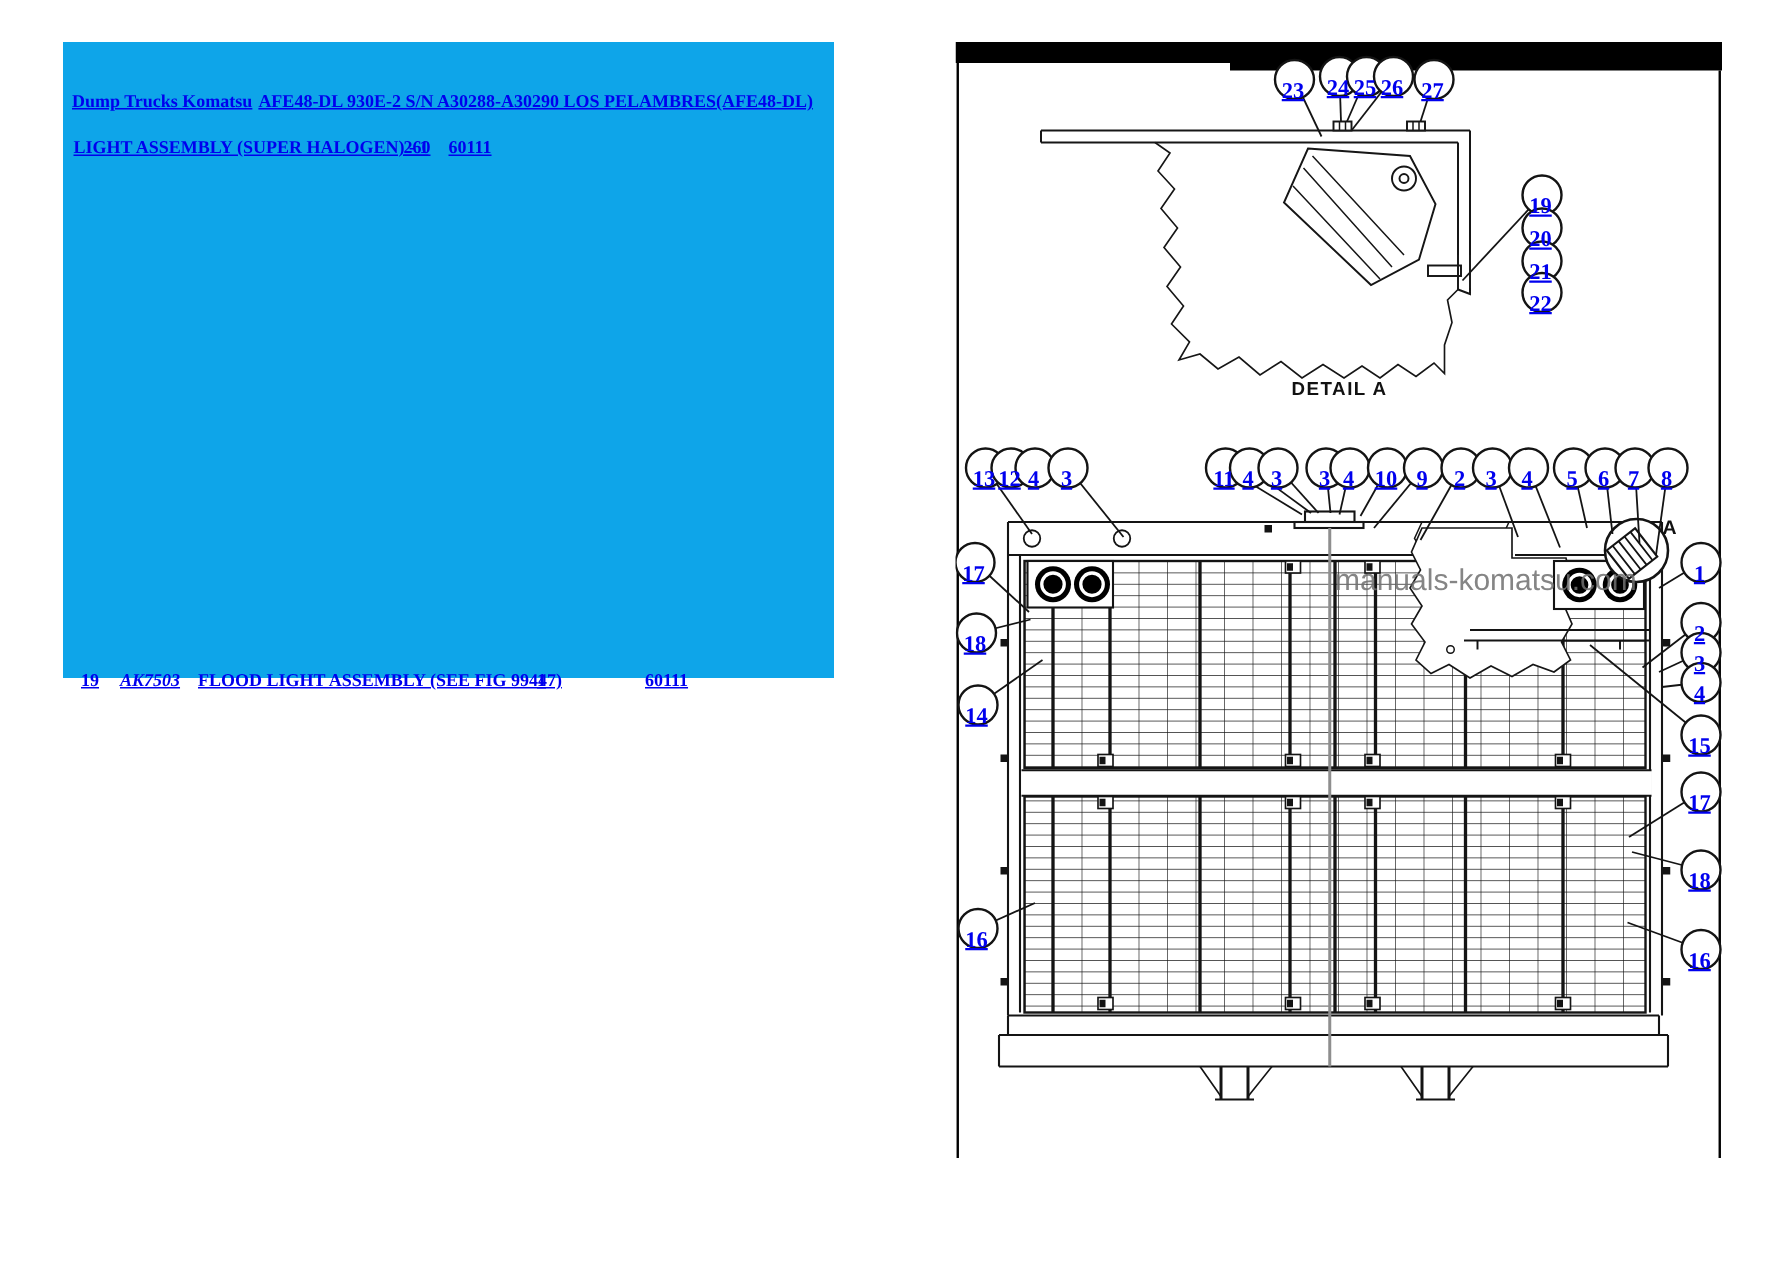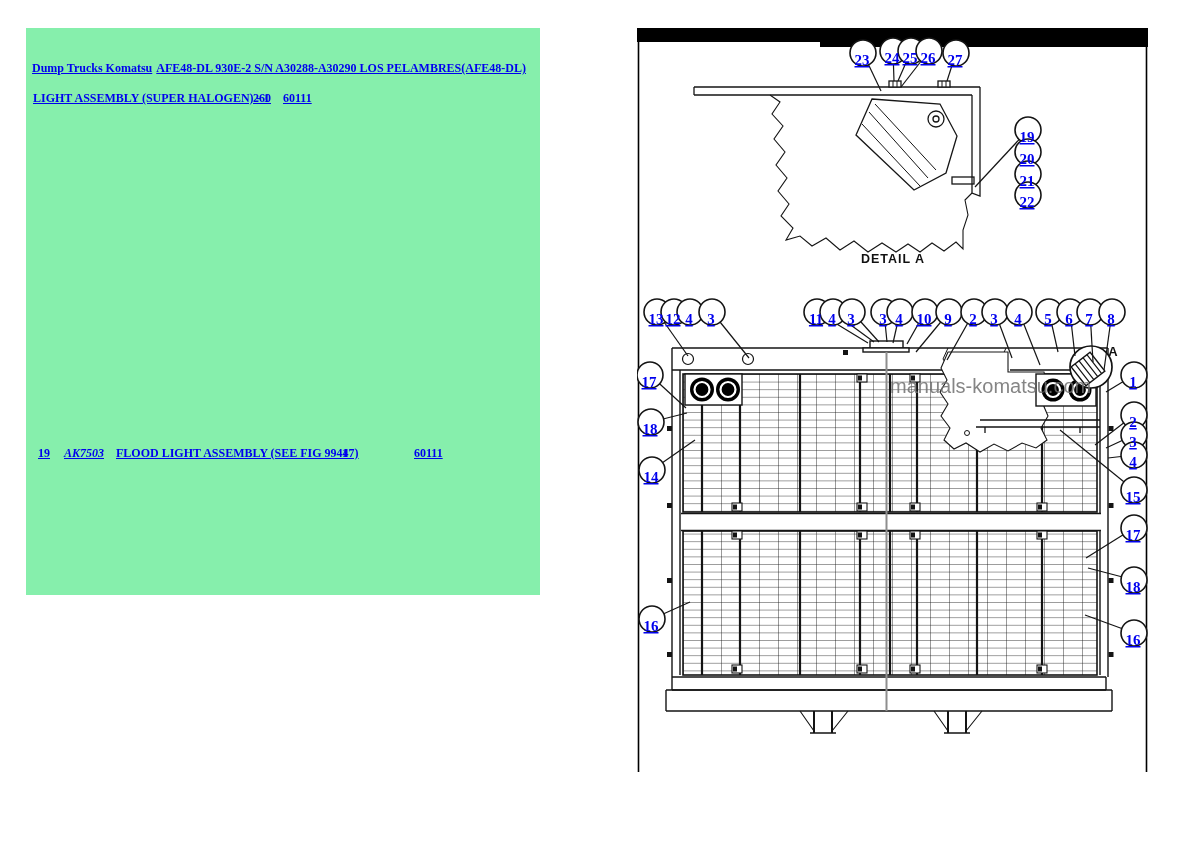--- a/index.html
+++ b/index.html
@@ -1,19 +1,19 @@
 <!DOCTYPE html>
 <html style="--link: #0000ee; --wm: #707070;"><head>
 <meta charset="utf-8">
 <style>
   html,body{margin:0;padding:0;background:#fff;}
   .canvas{position:relative;width:1190px;height:842px;background:#fff;overflow:hidden;
           font-family:"Liberation Serif",serif;}
   
-  .left-panel{position:absolute;left:26px;top:28px;width:514px;height:567px;background:#86efac;}
+  .left-panel{position:absolute;left:42px;top:28px;width:514px;height:424px;background:#0ea5e9;}
   .left-panel a{color:var(--link);text-decoration:underline;font-weight:700;font-size:12px;
                 cursor:pointer;white-space:nowrap;}
   .crumbs{position:absolute;left:6px;top:16px;right:2px;line-height:14px;}
   .crumbs a{margin-right:4px;}
   .asm-line{position:absolute;left:0;top:63px;height:16px;width:100%;}
   .asm-title{position:absolute;left:7px;}
   .asm-sheet{position:absolute;left:227px;}
   .asm-fig{position:absolute;left:257px;}
   .part-row{position:absolute;left:0;top:418px;height:16px;width:100%;}
   .row-item{position:absolute;left:12px;}

